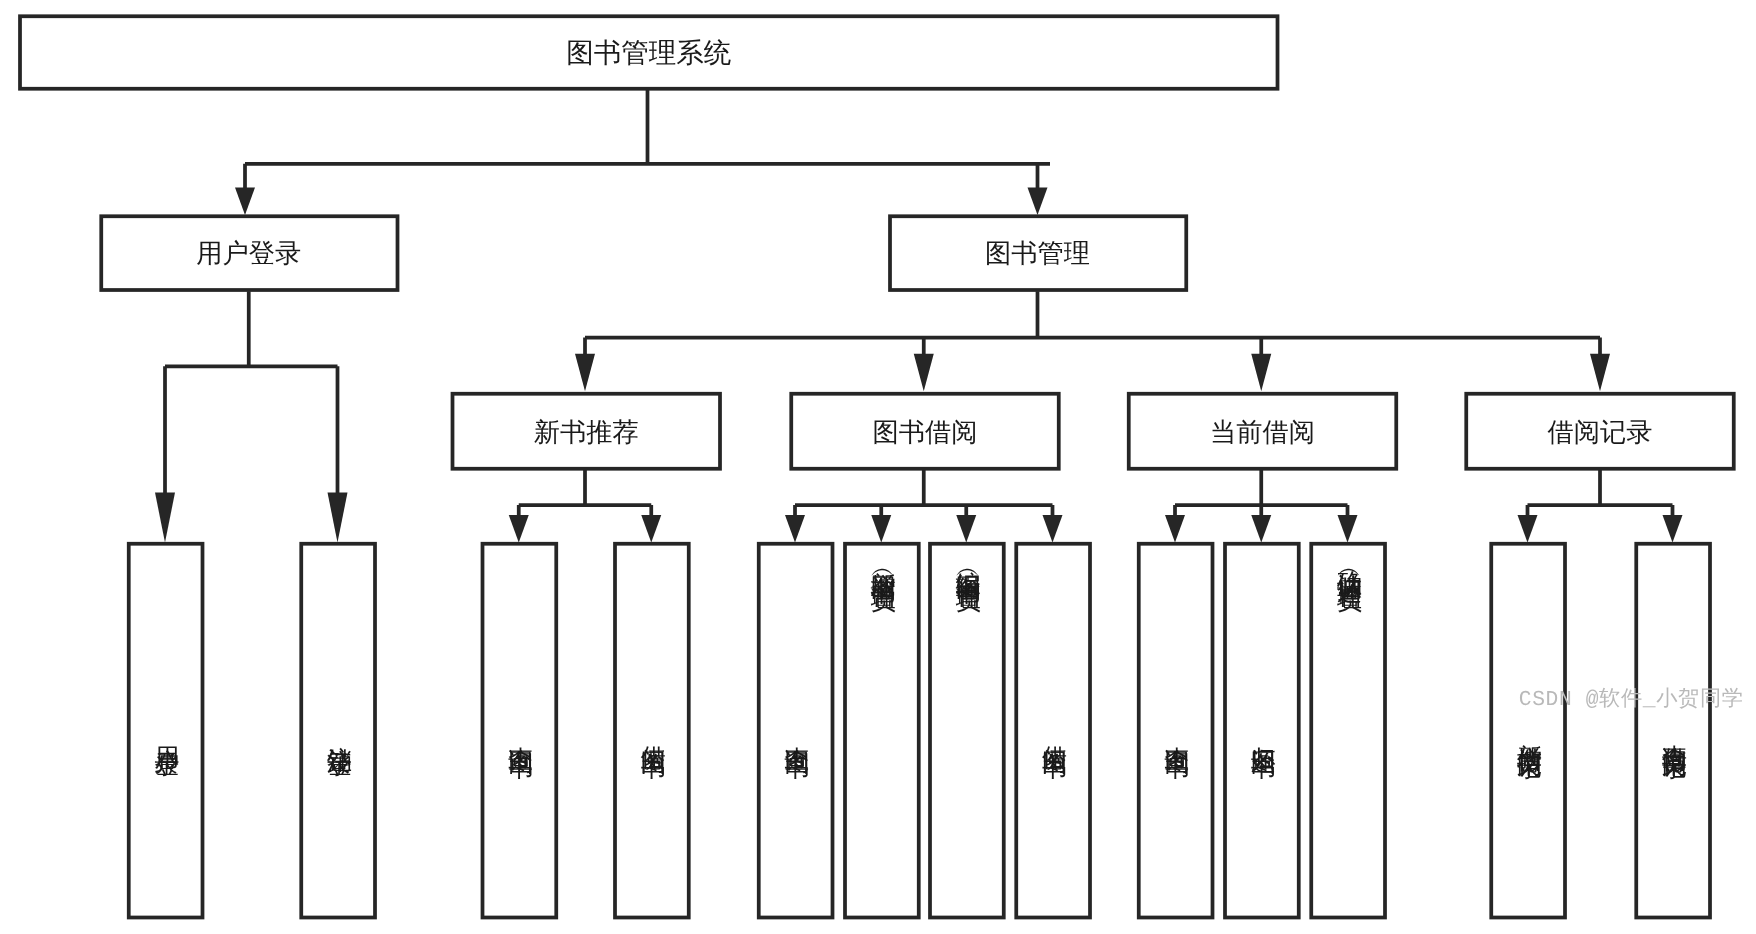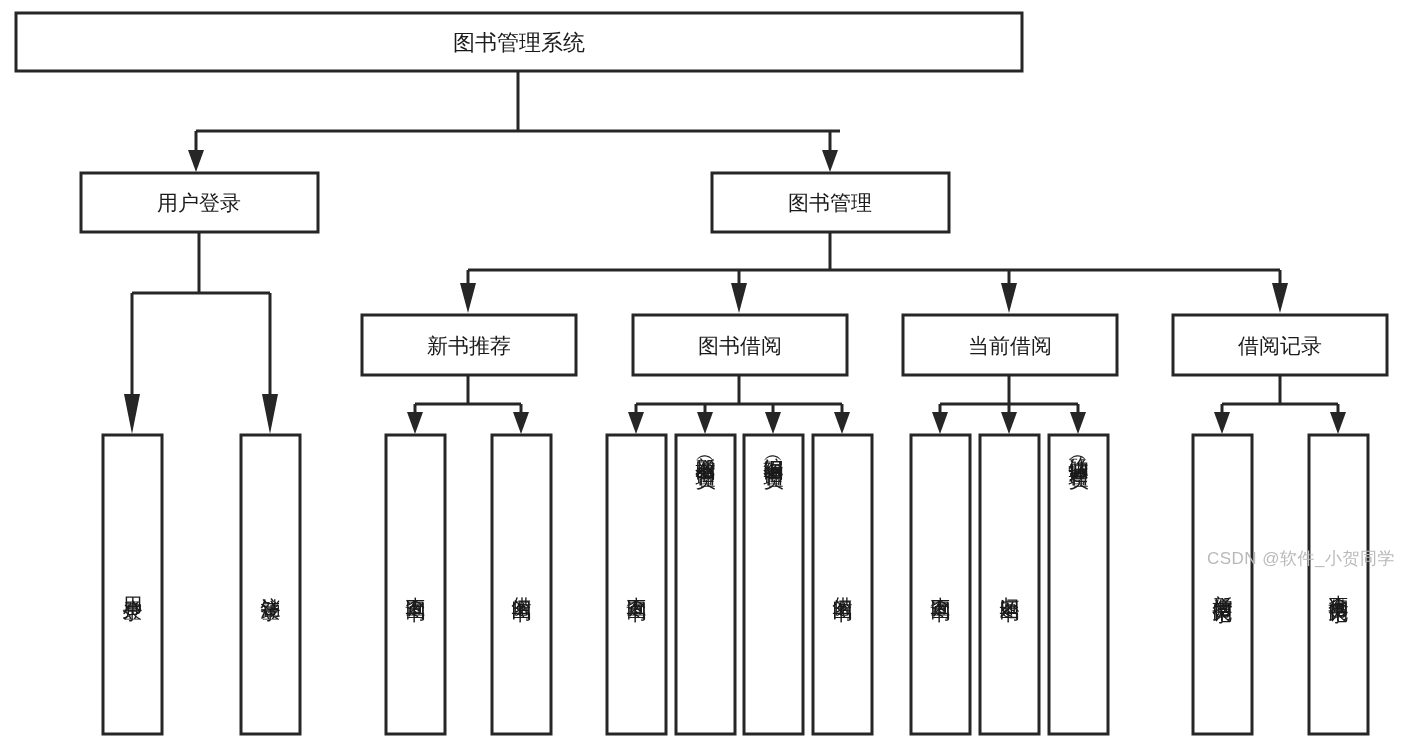--- a/index.html
+++ b/index.html
@@ -72,21 +72,21 @@
     font-size: 20px;
     line-height: 1.05;
     color: #1a1a1a;
     letter-spacing: 2px;
     white-space: nowrap;
   }
   .watermark {
     position: absolute;
     right: 10px;
     bottom: 6px;
-    font-family: Liberation Sans, sans-serif;
+    font-family: Liberation Mono, monospace;
     font-size: 17px;
     color: #b9b9b9;
     letter-spacing: 0.5px;
     user-select: none;
   }
 </style>
 </head>
 <body>
 
 <div id="diagram-root">

